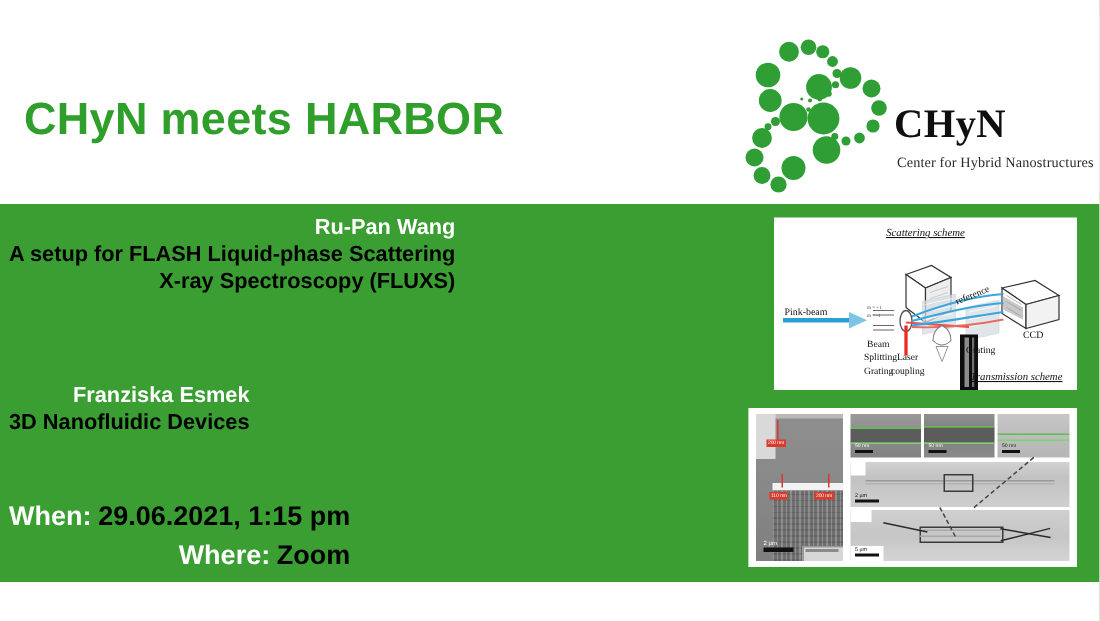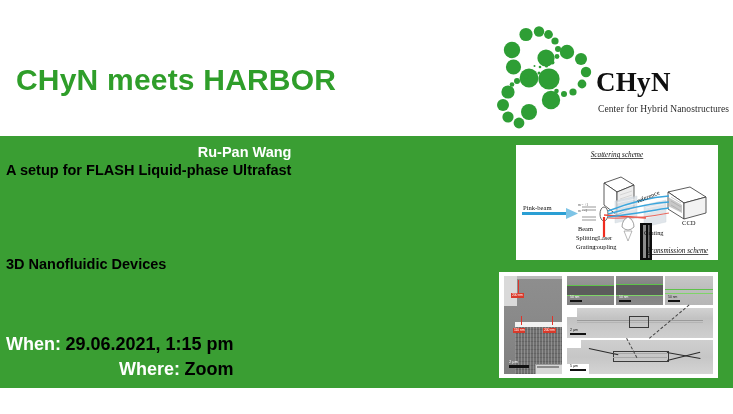--- a/index.html
+++ b/index.html
@@ -188,24 +188,26 @@
       <div class="logo-sub">Center for Hybrid Nanostructures</div>
     </div>
   </div>
 
   <div class="band" style="background: rgb(58, 158, 51);">
 
     <div class="textcol">
 
       <div class="speaker spk1">
         <div class="name">Ru-Pan Wang</div>
-        <div class="talk">A setup for FLASH Liquid-phase Ultrafast</div>
+        <div class="talk">A setup for FLASH Liquid-phase Scattering</div>
+        <div class="talk">X-ray Spectroscopy (FLUXS)</div>
       </div>
 
       <div class="speaker spk2">
+        <div class="name">Franziska Esmek</div>
         <div class="talk">3D Nanofluidic Devices</div>
       </div>
 
       <div class="meta">
         <div class="row">
           <span class="lab">When:</span>
           <span class="val">29.06.2021, 1:15 pm</span>
         </div>
         <div class="row">
           <span class="lab">Where:</span>

